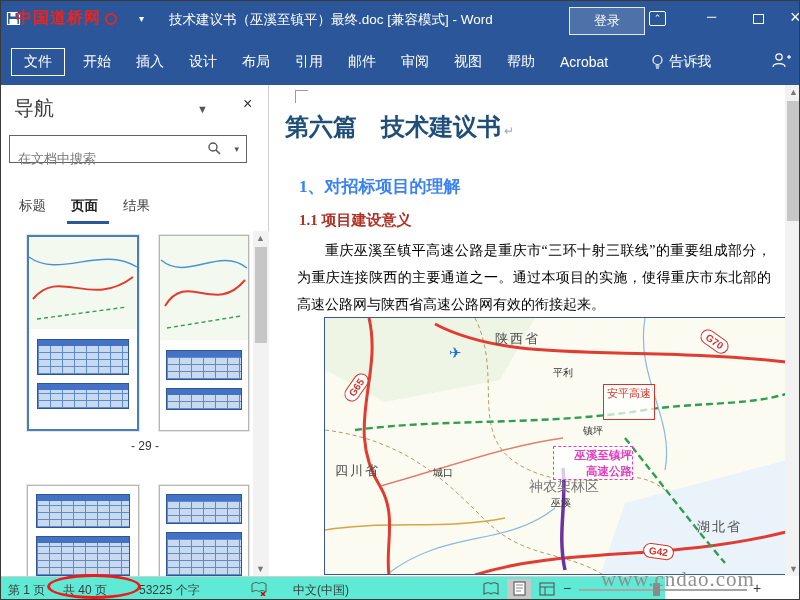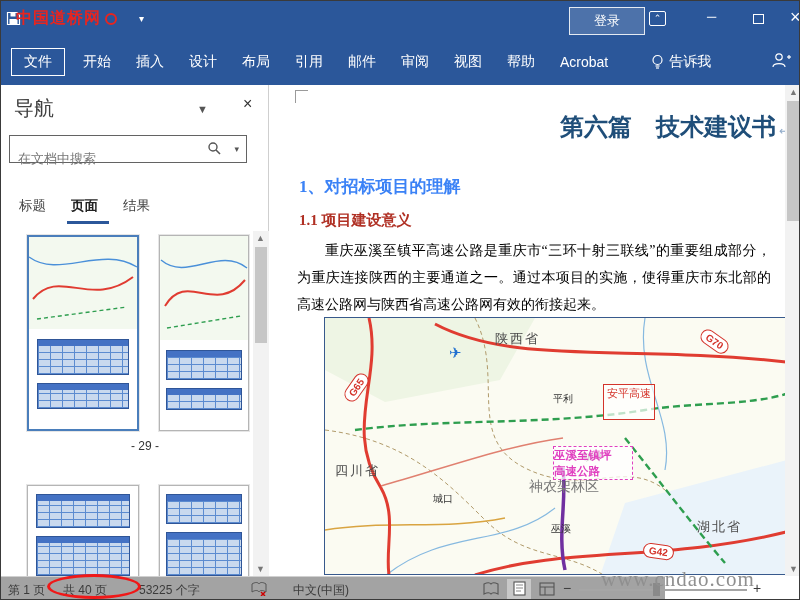--- a/index.html
+++ b/index.html
@@ -58,47 +58,47 @@
        repeating-linear-gradient(90deg, #5b8bd0 0 1px, transparent 1px 12px); }
   .thumb-pagenum { position:absolute; left:0; top:208px; width:252px; text-align:center; font-size:12px; color:#333;padding-left:36px; }
   .nav-scroll { position:absolute; left:252px; top:146px; width:16px; height:345px; background:#f2f2f2; }
   .nav-scroll .up { position:absolute; left:3px; top:2px; font-size:9px; color:#777; }
   .nav-scroll .dn { position:absolute; left:3px; bottom:2px; font-size:9px; color:#777; }
   .nav-scroll .nthumb { position:absolute; left:2px; top:16px; width:12px; height:96px; background:#c6c6c6; }
 
   
   .doc { position:absolute; left:268px; top:84px; width:532px; height:491px; background:#fff; font-family:"Liberation Serif", serif; }
   .corner-mark { position:absolute; left:26px; top:5px; width:13px; height:13px; border-left:1px solid #9a9a9a; border-top:1px solid #9a9a9a; }
-  .sec-title { position:absolute; left:4px; top:26px; width:516px; text-align:right; font-size:24px; font-weight:bold; color:#1f4e79; }
+  .sec-title { position:absolute; left:16px; top:26px; width:516px; text-align:left; font-size:24px; font-weight:bold; color:#1f4e79; }
   .pilcrow { font-size:12px; color:#8ea9c8; font-weight:normal; margin-left:3px; }
   .h1 { position:absolute; left:30px; top:90px; font-size:17px; font-weight:bold; color:#3b82f6; }
   .h2 { position:absolute; left:30px; top:126px; font-size:15px; font-weight:bold; color:#b03024; }
   .para { position:absolute; left:28px; top:152px; width:474px; font-size:14px; line-height:27px; color:#000;
           text-align:justify; text-indent:2em; }
   .map { position:absolute; left:55px; top:232px; width:464px; height:258px; border:1px solid #37598c; background:#fbfbf2; overflow:hidden; }
   .map .lbl { position:absolute; font-family:"Liberation Sans", sans-serif; }
   .prov { font-size:13px; color:#4a4a4a; letter-spacing:2px; }
   .area-lbl { font-size:14px; color:#777; }
-  .county { font-size:10px; color:#333;margin-top:26px; }
+  .county { font-size:10px; color:#333; }
   .gbadge { font-size:10px; font-weight:bold; color:#d4332a; border:1.5px solid #d4332a; background:#fff;
             border-radius:9px; padding:0 5px; line-height:13px; }
   .route-box { position:absolute; left:228px; top:128px; width:80px; height:34px; border:1.5px dashed #e040c0;
-               color:#e040c0; font-size:11.5px; font-weight:bold; text-align:left; line-height:16px; background:rgba(255,255,255,.75);
+               color:#e040c0; font-size:11.5px; font-weight:bold; text-align:right; line-height:16px; background:rgba(255,255,255,.75);
                font-family:"Liberation Sans", sans-serif; }
   .red-box { position:absolute; left:278px; top:66px; width:52px; height:36px; border:1px solid #d4332a;
              color:#d4332a; font-size:11px; text-align:center; line-height:17px; background:rgba(255,255,255,.7);
              font-family:"Liberation Sans", sans-serif; }
   .plane { position:absolute; left:124px; top:26px; font-size:15px; color:#1f6fd0; font-family:"DejaVu Sans", sans-serif; }
   .doc-scroll { position:absolute; left:516px; top:0; width:16px; height:491px; background:#f2f2f2; }
   .doc-scroll .up { position:absolute; left:4px; top:2px; font-size:9px; color:#777; }
   .doc-scroll .dn { position:absolute; left:4px; bottom:2px; font-size:9px; color:#777; }
   .doc-scroll .dthumb { position:absolute; left:2px; top:16px; width:12px; height:120px; background:#c6c6c6; }
 
   
-  .status { position:absolute; left:0; top:575px; width:664px; height:25px; background:#a3a3a3; border-top:1px solid #d0d0d0;
+  .status { position:absolute; left:0; top:575px; width:664px; height:25px; background:#5eead4; border-top:1px solid #d0d0d0;
             font-size:12px; color:#3b3b3b; }
   .st { position:absolute; top:5px; white-space:nowrap; }
   .view-btn { position:absolute; top:2px; width:24px; height:20px; text-align:center; }
   .view-btn.active { background:#c8c8c8; }
   .zoom-track { position:absolute; left:578px; top:12px; width:168px; height:2px; background:#a6a6a6; }
   .zoom-thumb { position:absolute; left:652px; top:6px; width:7px; height:13px; background:#8a8a8a; }
 
   
   .wm-site { position:absolute; left:15px; top:7px; z-index:95; color:#e8251f; font-size:16px; font-weight:bold;
              letter-spacing:1px; display:flex; align-items:center; }
@@ -115,20 +115,21 @@
 
   <div class="titlebar">
     <span class="qat-save">
       <svg width="15" height="15" viewBox="0 0 15 15">
         <path d="M1.5,1.5 h9.5 l2.5,2.5 v9.5 h-12 z" fill="none" stroke="#fff" stroke-width="1.2"></path>
         <rect x="4.5" y="1.5" width="5" height="4" fill="#fff"></rect>
         <rect x="3.5" y="8" width="8" height="5" fill="#fff"></rect>
       </svg>
     </span>
     <span class="qat-caret">▾</span>
+    <span class="doc-title">技术建议书（巫溪至镇平）最终.doc [兼容模式] - Word</span>
     <span class="signin">登录</span>
     <span class="ribbon-opts">⌃</span>
     <span class="win-min">─</span>
     <span class="win-max"></span>
     <span class="win-close">×</span>
   </div>
 
   <div class="ribbon">
     <span class="rtab file">文件</span>
     <span class="rtab">开始</span>

